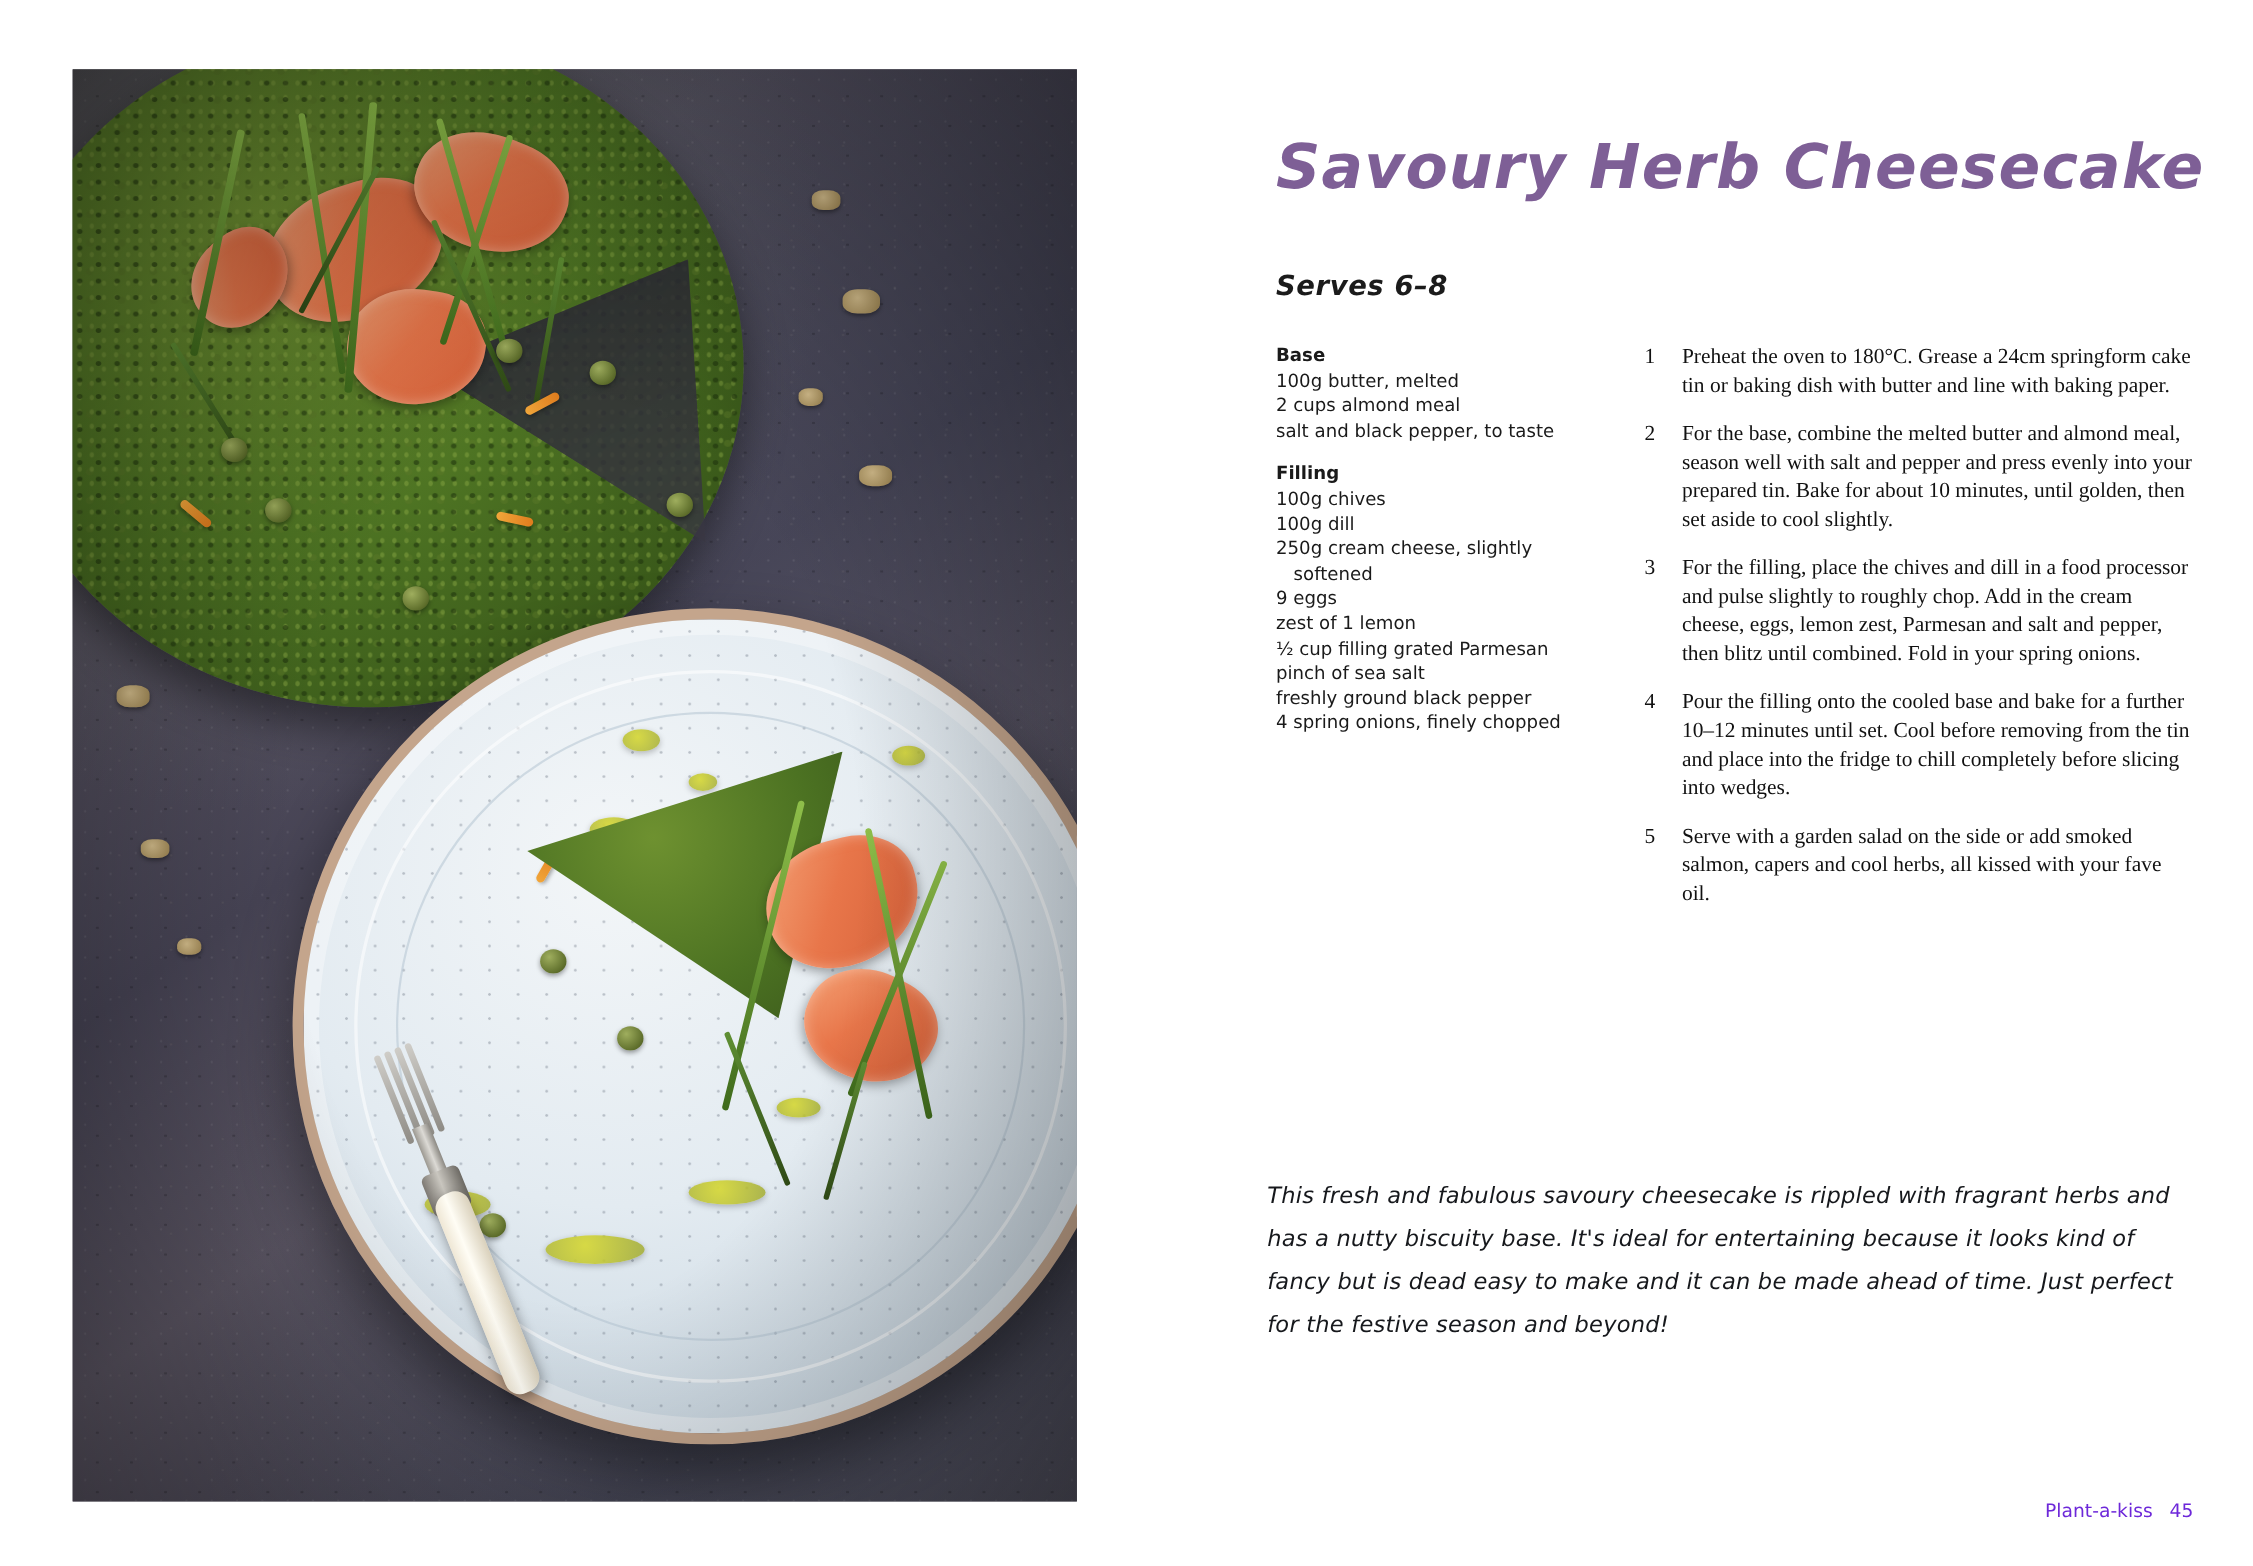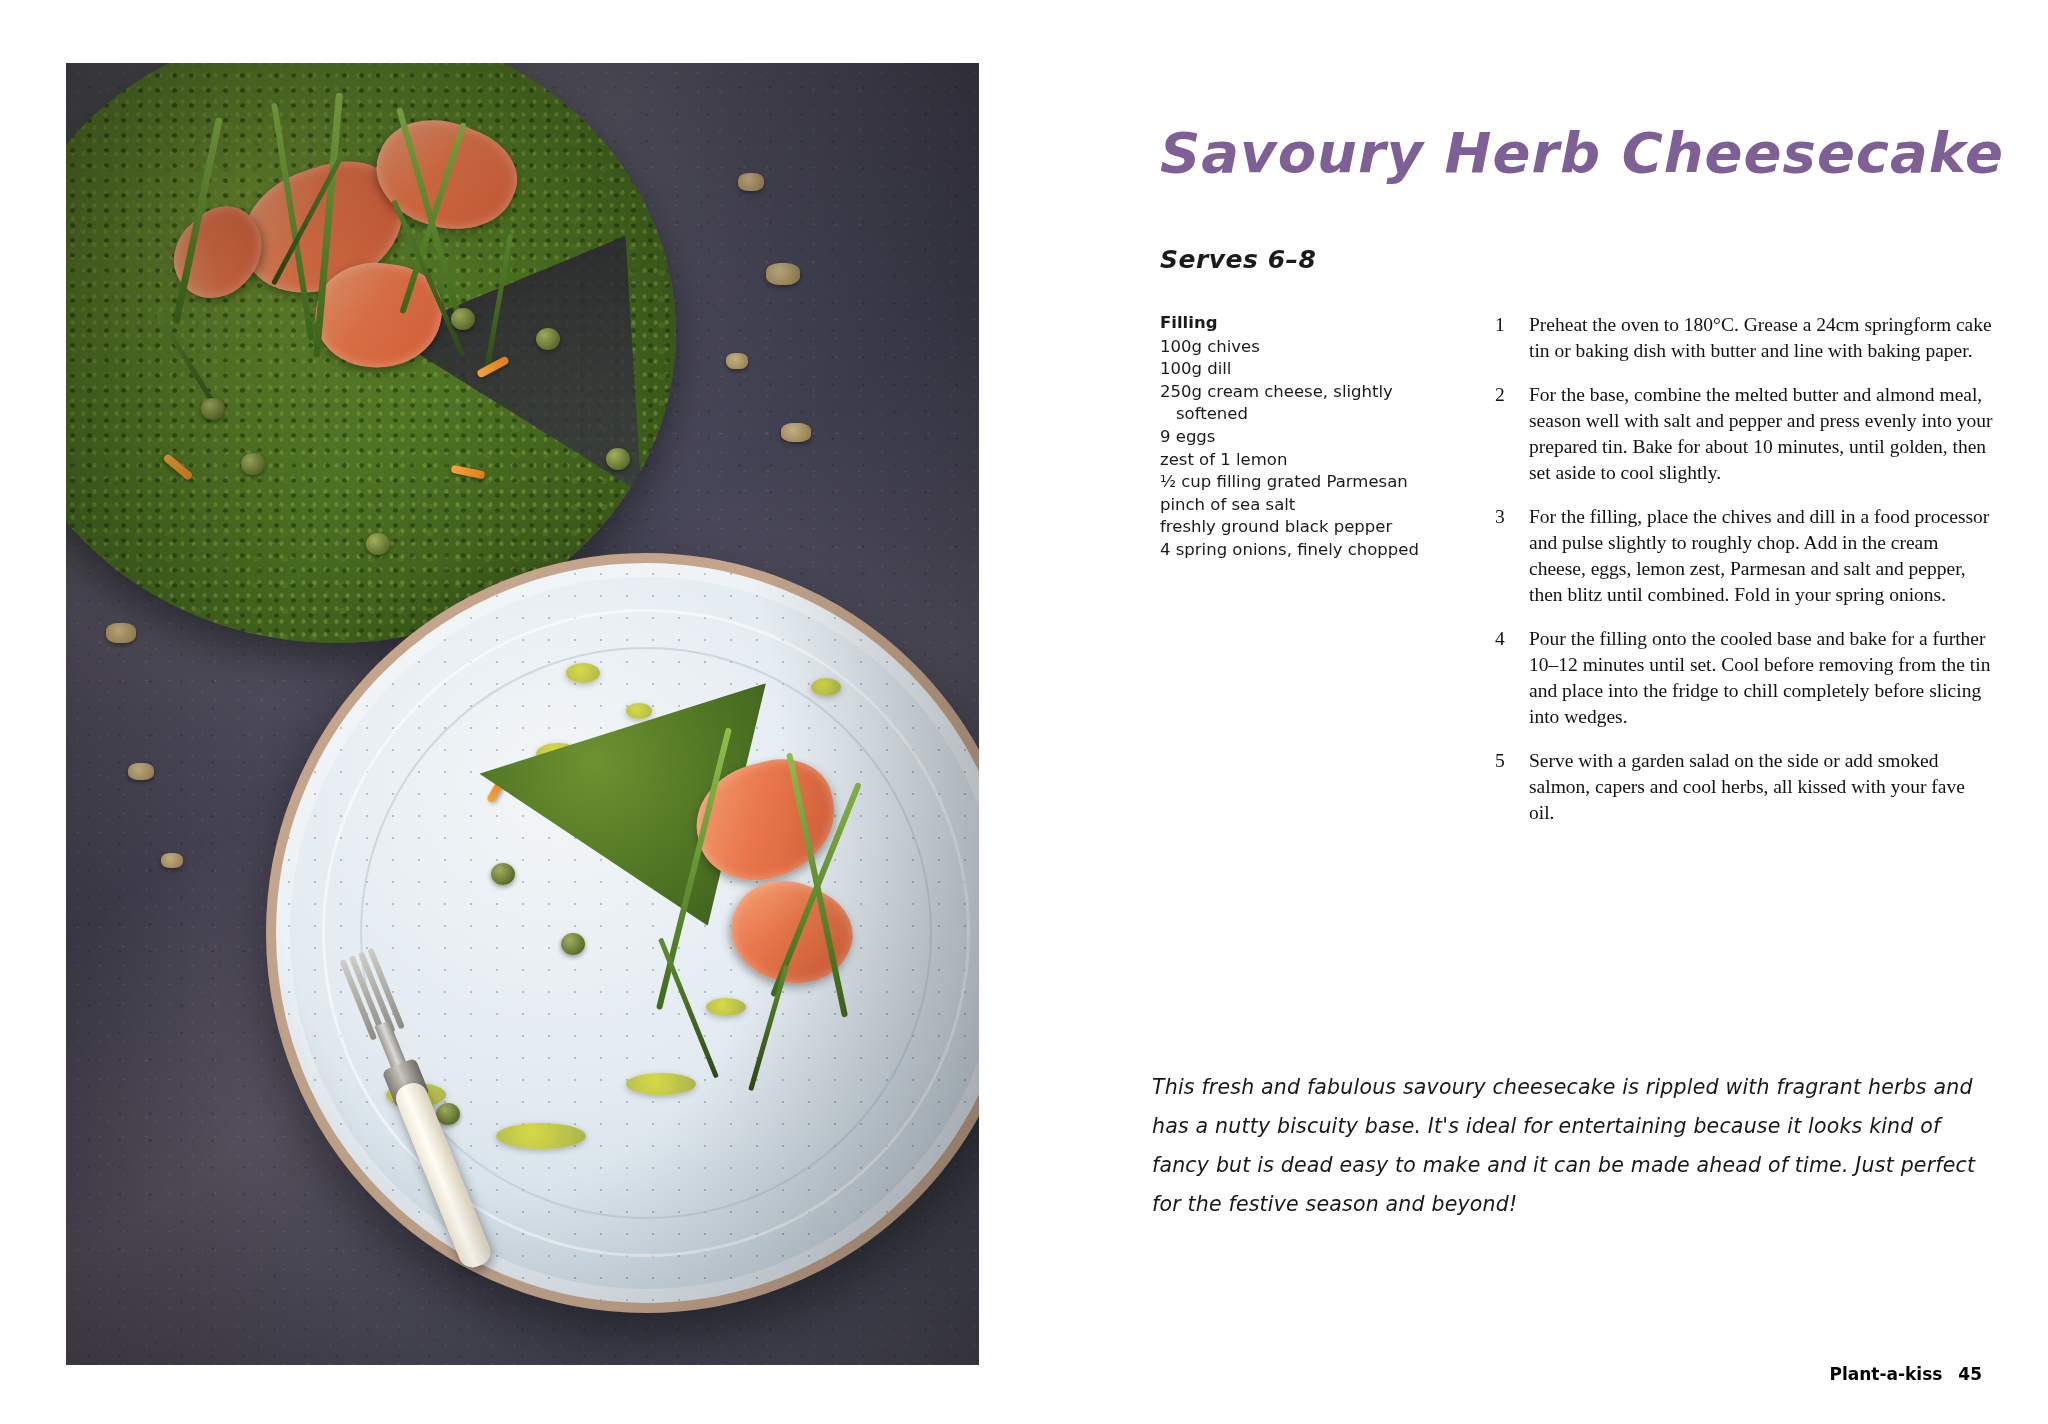--- a/index.html
+++ b/index.html
@@ -284,26 +284,26 @@
     font-family: "DejaVu Sans", sans-serif;
     font-style: italic;
     font-size: 20.5px;
     line-height: 39px;
     color: #16181c;
     letter-spacing: .2px;
   }
 
   .footer {
     position: absolute;
-    right: 66px;
+    right: 54px;
     bottom: 40px;
     font-family: "DejaVu Sans", sans-serif;
     font-size: 17px;
-    color: #000000;
-    font-weight: bold;
+    color: #6d28d9;
+    font-weight: normal;
   }
   .footer .pg { margin-left: 10px; }
 </style>
 </head>
 <body>
 
 <div class="photo">
   <div class="photo-base"></div>
   <div class="photo-speckle"></div>
 
@@ -388,20 +388,26 @@
   </div>
 
   <div class="photo-vign"></div>
 </div>
 
 <h1 class="title">Savoury Herb Cheesecake</h1>
 <div class="serves">Serves 6–8</div>
 
 <div class="ingredients">
 
+  <div class="ing-group">
+    <div class="ing-head">Base</div>
+    <div class="ing-item">100g butter, melted</div>
+    <div class="ing-item">2 cups almond meal</div>
+    <div class="ing-item">salt and black pepper, to taste</div>
+  </div>
 
   <div class="ing-group">
     <div class="ing-head">Filling</div>
     <div class="ing-item">100g chives</div>
     <div class="ing-item">100g dill</div>
     <div class="ing-item">250g cream cheese, slightly</div>
     <div class="ing-item indent">softened</div>
     <div class="ing-item">9 eggs</div>
     <div class="ing-item">zest of 1 lemon</div>
     <div class="ing-item">½ cup filling grated Parmesan</div>

